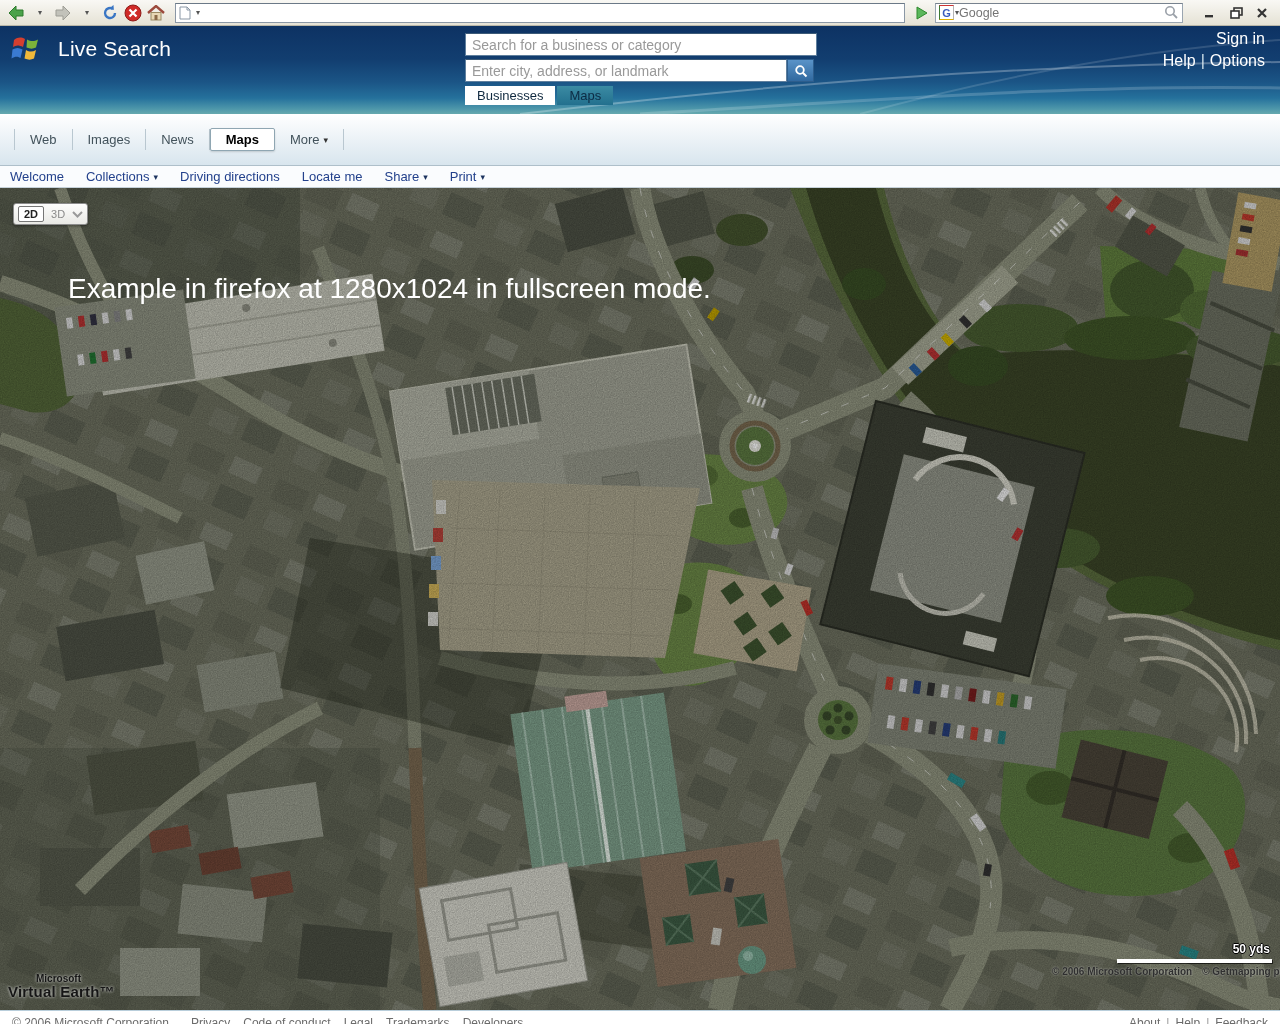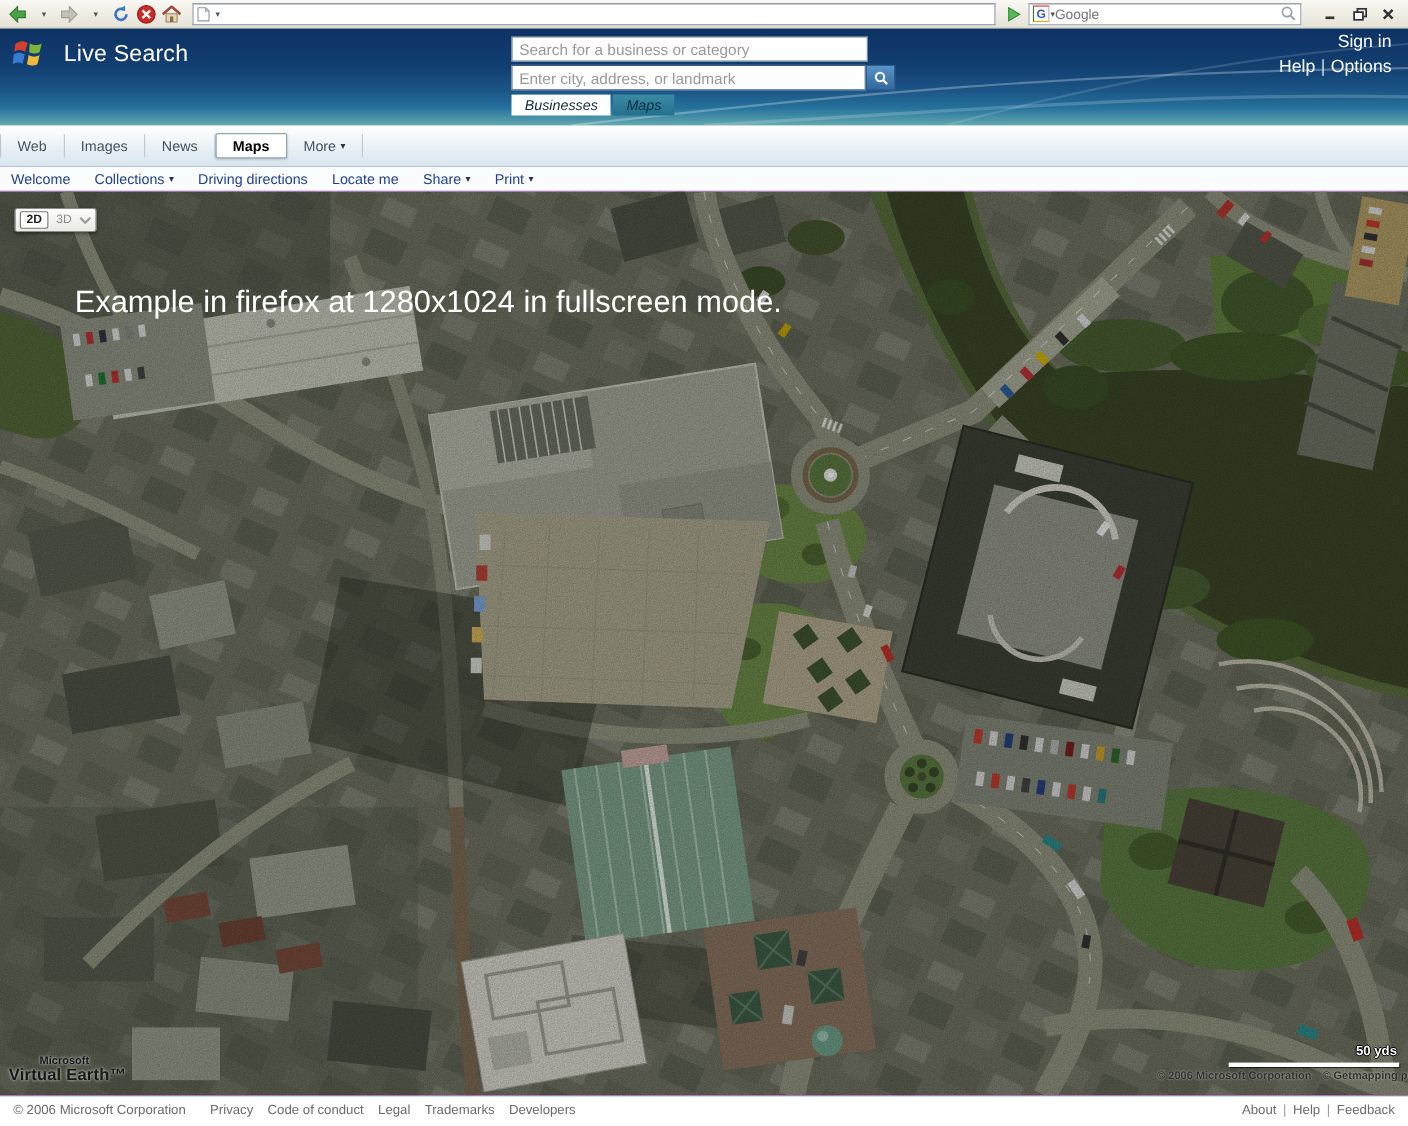--- a/index.html
+++ b/index.html
@@ -32,39 +32,39 @@
   .win-ctrls { display:flex; gap:10px; margin:0 4px 0 8px; align-items:center; }
   .win-ctrls .tbtn { min-width:16px; }
 
   
   .ls-header { position:relative; height:88px; overflow:hidden;
     background:linear-gradient(180deg,#0d3263 0%,#123e70 35%,#1b5586 62%,#2a729e 0,#25719c 80%,#4d96aa 94%,#63a8ad 100%); }
   .swoosh { position:absolute; inset:0; pointer-events:none; }
   .brand { position:absolute; left:10px; top:7px; display:flex; align-items:center; gap:12px; }
   .brand-title { color:#fff; font-size:21px; letter-spacing:.2px; }
   .hdr-search { position:absolute; left:465px; top:7px; width:352px; }
-  .hdr-search input { display:block; width:324px; height:23px; border:1px solid #5f7f9d;
+  .hdr-search input { display:block; width:352px; height:23px; border:1px solid #5f7f9d;
     border-top-color:#3c5a77; padding:2px 6px; font-size:14px; color:#333;
     font-family:"Liberation Sans",sans-serif; }
   .hdr-search input::placeholder { color:#999; }
   .row2 { display:flex; margin-top:3px; }
   .row2 input { width:322px; }
   .go-search { width:27px; height:23px; border:1px solid #2d5d8c; background:linear-gradient(#5a93c8,#31699f);
     display:flex; align-items:center; justify-content:center; cursor:pointer; }
-  .scope-tabs { display:flex; margin-top:4px; font-size:13px;font-style:italic; }
+  .scope-tabs { display:flex; margin-top:4px; font-size:13px; }
   .scope-tab { padding:2px 12px; cursor:pointer; color:#10293f; }
   .scope-tab.on { background:#fff; color:#10293f; }
   .scope-tab.off { background:linear-gradient(#3b8ba3,#23708e); color:#0c2b44; margin-left:2px; }
   .hdr-links { position:absolute; right:15px; top:4px; text-align:right; color:#fff; font-size:16px; }
   .hdr-links a { color:#fff; text-decoration:none; cursor:pointer; }
   .hdr-links .row { margin-top:4px; }
   .hdr-links .sep { margin:0 5px; color:#cfe0ea; }
 
   
-  .nav-tabs { height:38px; display:flex; align-items:center; 
+  .nav-tabs { height:52px; display:flex; align-items:center; padding-left:14px;
     background:linear-gradient(#ffffff,#d8e5ee); border-bottom:1px solid #aebfca; }
   .ntab { padding:3px 15px; font-size:13px; color:#42525b; border-right:1px solid #b9c7d0;
     cursor:pointer; display:flex; align-items:center; gap:4px; }
   .ntab:first-child { border-left:1px solid #b9c7d0; }
   .ntab.active { background:#fff; border:1px solid #8fa6b2; font-weight:bold; color:#000;
     border-radius:2px; box-shadow:0 1px 2px rgba(0,0,0,.15); }
   .ntab .caret { font-size:9px; color:#333; }
 
   
   .sub-nav { height:22px; display:flex; align-items:center; gap:22px; padding-left:10px;
@@ -82,21 +82,21 @@
   .mode-2d { background:#fff; border:1px solid #767676; border-radius:2px; font-weight:bold;
     font-size:11px; color:#222; padding:1px 5px; }
   .mode-3d { color:#8a8a8a; font-size:11px; padding:1px 4px; }
   .map-caption { position:absolute; left:68px; top:84px; color:#fff; font-size:28px;
     line-height:34px; pointer-events:none; }
   .map-caption .l2 { margin-left:7px; }
   .ve-logo { position:absolute; left:8px; bottom:10px; color:#161616; pointer-events:none;
     text-shadow:0 0 3px rgba(255,255,255,.55),0 0 3px rgba(255,255,255,.4); line-height:1.05; }
   .ve-logo .ms { font-size:10px; font-weight:bold;margin-left:28px; }
   .ve-logo .ve { font-size:15px; font-weight:bold; letter-spacing:.2px; }
-  .scale-wrap { position:absolute; right:8px; bottom:12px; width:220px; text-align:right;
+  .scale-wrap { position:absolute; right:8px; bottom:33px; width:220px; text-align:right;
     pointer-events:none; }
   .scale-label { font-size:12px; font-weight:bold; color:#fff; margin-right:2px;
     text-shadow:-1px 0 #000,1px 0 #000,0 -1px #000,0 1px #000; }
   .scale-bar { width:155px; height:4px; background:#fff; margin:2px 0 3px auto;
     box-shadow:1px 1px 0 rgba(0,0,0,.65); }
   .map-attrib { font-size:10px; font-weight:bold; color:#2f2f2f; white-space:nowrap;
     text-shadow:0 0 2px rgba(255,255,255,.6); }
   .map-attrib span + span { margin-left:10px; }
 
   

